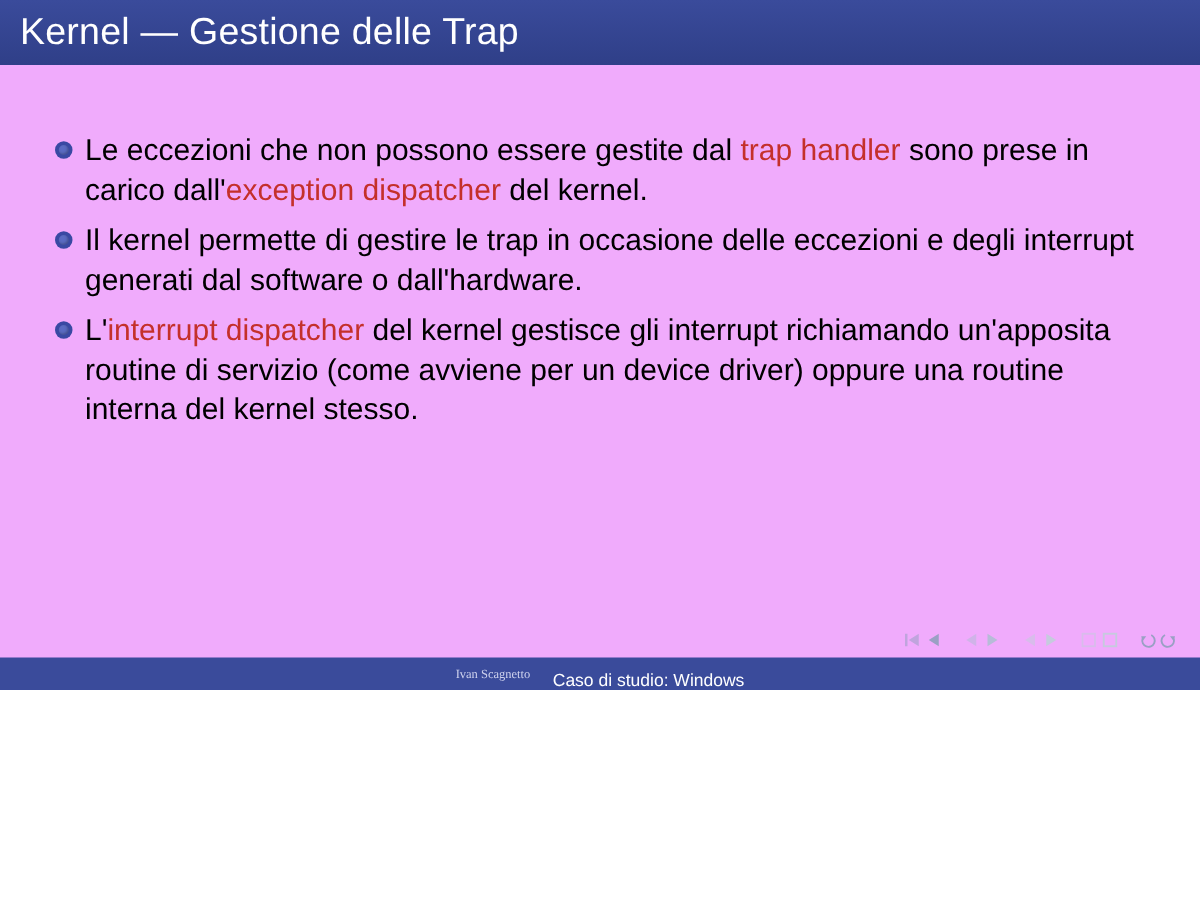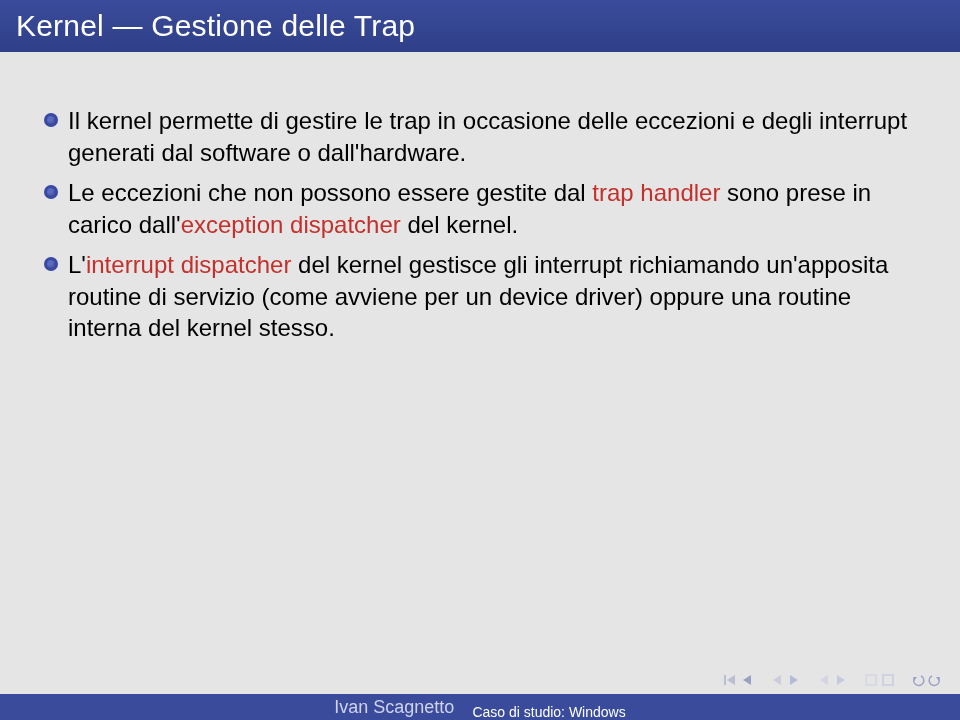--- a/index.html
+++ b/index.html
@@ -1,28 +1,28 @@
 <!DOCTYPE html>
 <html><head>
 <meta charset="utf-8">
 <style>
   * { box-sizing: border-box; margin: 0; padding: 0; }
   html, body { width: 960px; height: 720px; font-family: "Nimbus Sans", "Helvetica Neue", Helvetica, Arial, sans-serif; background: #fff; overflow: hidden; }
-  .slide { position: relative; width: 960px; height: 720px; background: #e5e5e5; }
+  .slide { position: relative; width: 960px; height: 552px; background: #f0abfc; }
   .titlebar { position: absolute; top: 0; left: 0; right: 0; height: 52px; background: linear-gradient(#3a4b9b 0%, #2f3f88 100%); display: flex; align-items: center; padding: 0 16px; }
   .titlebar h1 { color: #fff; font-size: 30px; font-weight: 400; letter-spacing: 0.2px; }
   .body { position: absolute; top: 105px; left: 44px; right: 52px; }
   .item { display: flex; align-items: flex-start; margin-bottom: 8px; }
   .bullet { flex: 0 0 auto; width: 14px; height: 14px; margin-top: 8px; margin-right: 10px; position: relative; }
   .bullet .outer { position: absolute; inset: 0; border-radius: 50%; background: #3949a3; }
   .bullet .inner { position: absolute; top: 3px; left: 3px; width: 8px; height: 8px; border-radius: 50%; background: #5a6bc2; box-shadow: inset -1px -1px 2px rgba(0,0,0,0.25); }
   .text { font-size: 24px; line-height: 1.33; color: #000; }
   .text .red { color: #c4302b; }
   .footer { position: absolute; bottom: 0; left: 0; right: 0; height: 26px; background: #3a4b9b; display: flex; align-items: center; justify-content: center; gap: 18px; }
-  .footer .author { color: #cfd3ee; font-size: 18px; }
+  .footer .author { color: #cfd3ee; font-size: 10px; font-family: Liberation Serif, serif; }
   .footer .topic { color: #fff; font-size: 14px; margin-top: 10px; }
   .navbar { position: absolute; bottom: 26px; left: 0; right: 0; height: 28px; display: flex; align-items: center; justify-content: flex-end; gap: 16px; padding-right: 18px; }
   .navgroup { display: flex; align-items: center; gap: 3px; }
   .navicon { width: 14px; height: 14px; display: inline-flex; align-items: center; justify-content: center; }
   .navicon svg { width: 14px; height: 14px; }
   .ghost { opacity: 0.55; }
 </style>
 </head>
 <body>
 
@@ -31,28 +31,28 @@
   <div class="titlebar">
     <h1>Kernel — Gestione delle Trap</h1>
   </div>
 
   <div class="body">
     <div class="item">
       <div class="bullet">
           <span class="outer"></span>
           <span class="inner"></span>
         </div>
-      <div class="text"><span>Il kernel permette di gestire le trap in occasione delle eccezioni e degli interrupt generati dal software o dall'hardware.</span></div>
+      <div class="text"><span>Le eccezioni che non possono essere gestite dal </span><span class="red">trap handler</span><span> sono prese in carico dall'</span><span class="red">exception dispatcher</span><span> del kernel.</span></div>
     </div>
     <div class="item">
       <div class="bullet">
           <span class="outer"></span>
           <span class="inner"></span>
         </div>
-      <div class="text"><span>Le eccezioni che non possono essere gestite dal </span><span class="red">trap handler</span><span> sono prese in carico dall'</span><span class="red">exception dispatcher</span><span> del kernel.</span></div>
+      <div class="text"><span>Il kernel permette di gestire le trap in occasione delle eccezioni e degli interrupt generati dal software o dall'hardware.</span></div>
     </div>
     <div class="item">
       <div class="bullet">
           <span class="outer"></span>
           <span class="inner"></span>
         </div>
       <div class="text"><span>L'</span><span class="red">interrupt dispatcher</span><span> del kernel gestisce gli interrupt richiamando un'apposita routine di servizio (come avviene per un device driver) oppure una routine interna del kernel stesso.</span></div>
     </div>
   </div>
 

